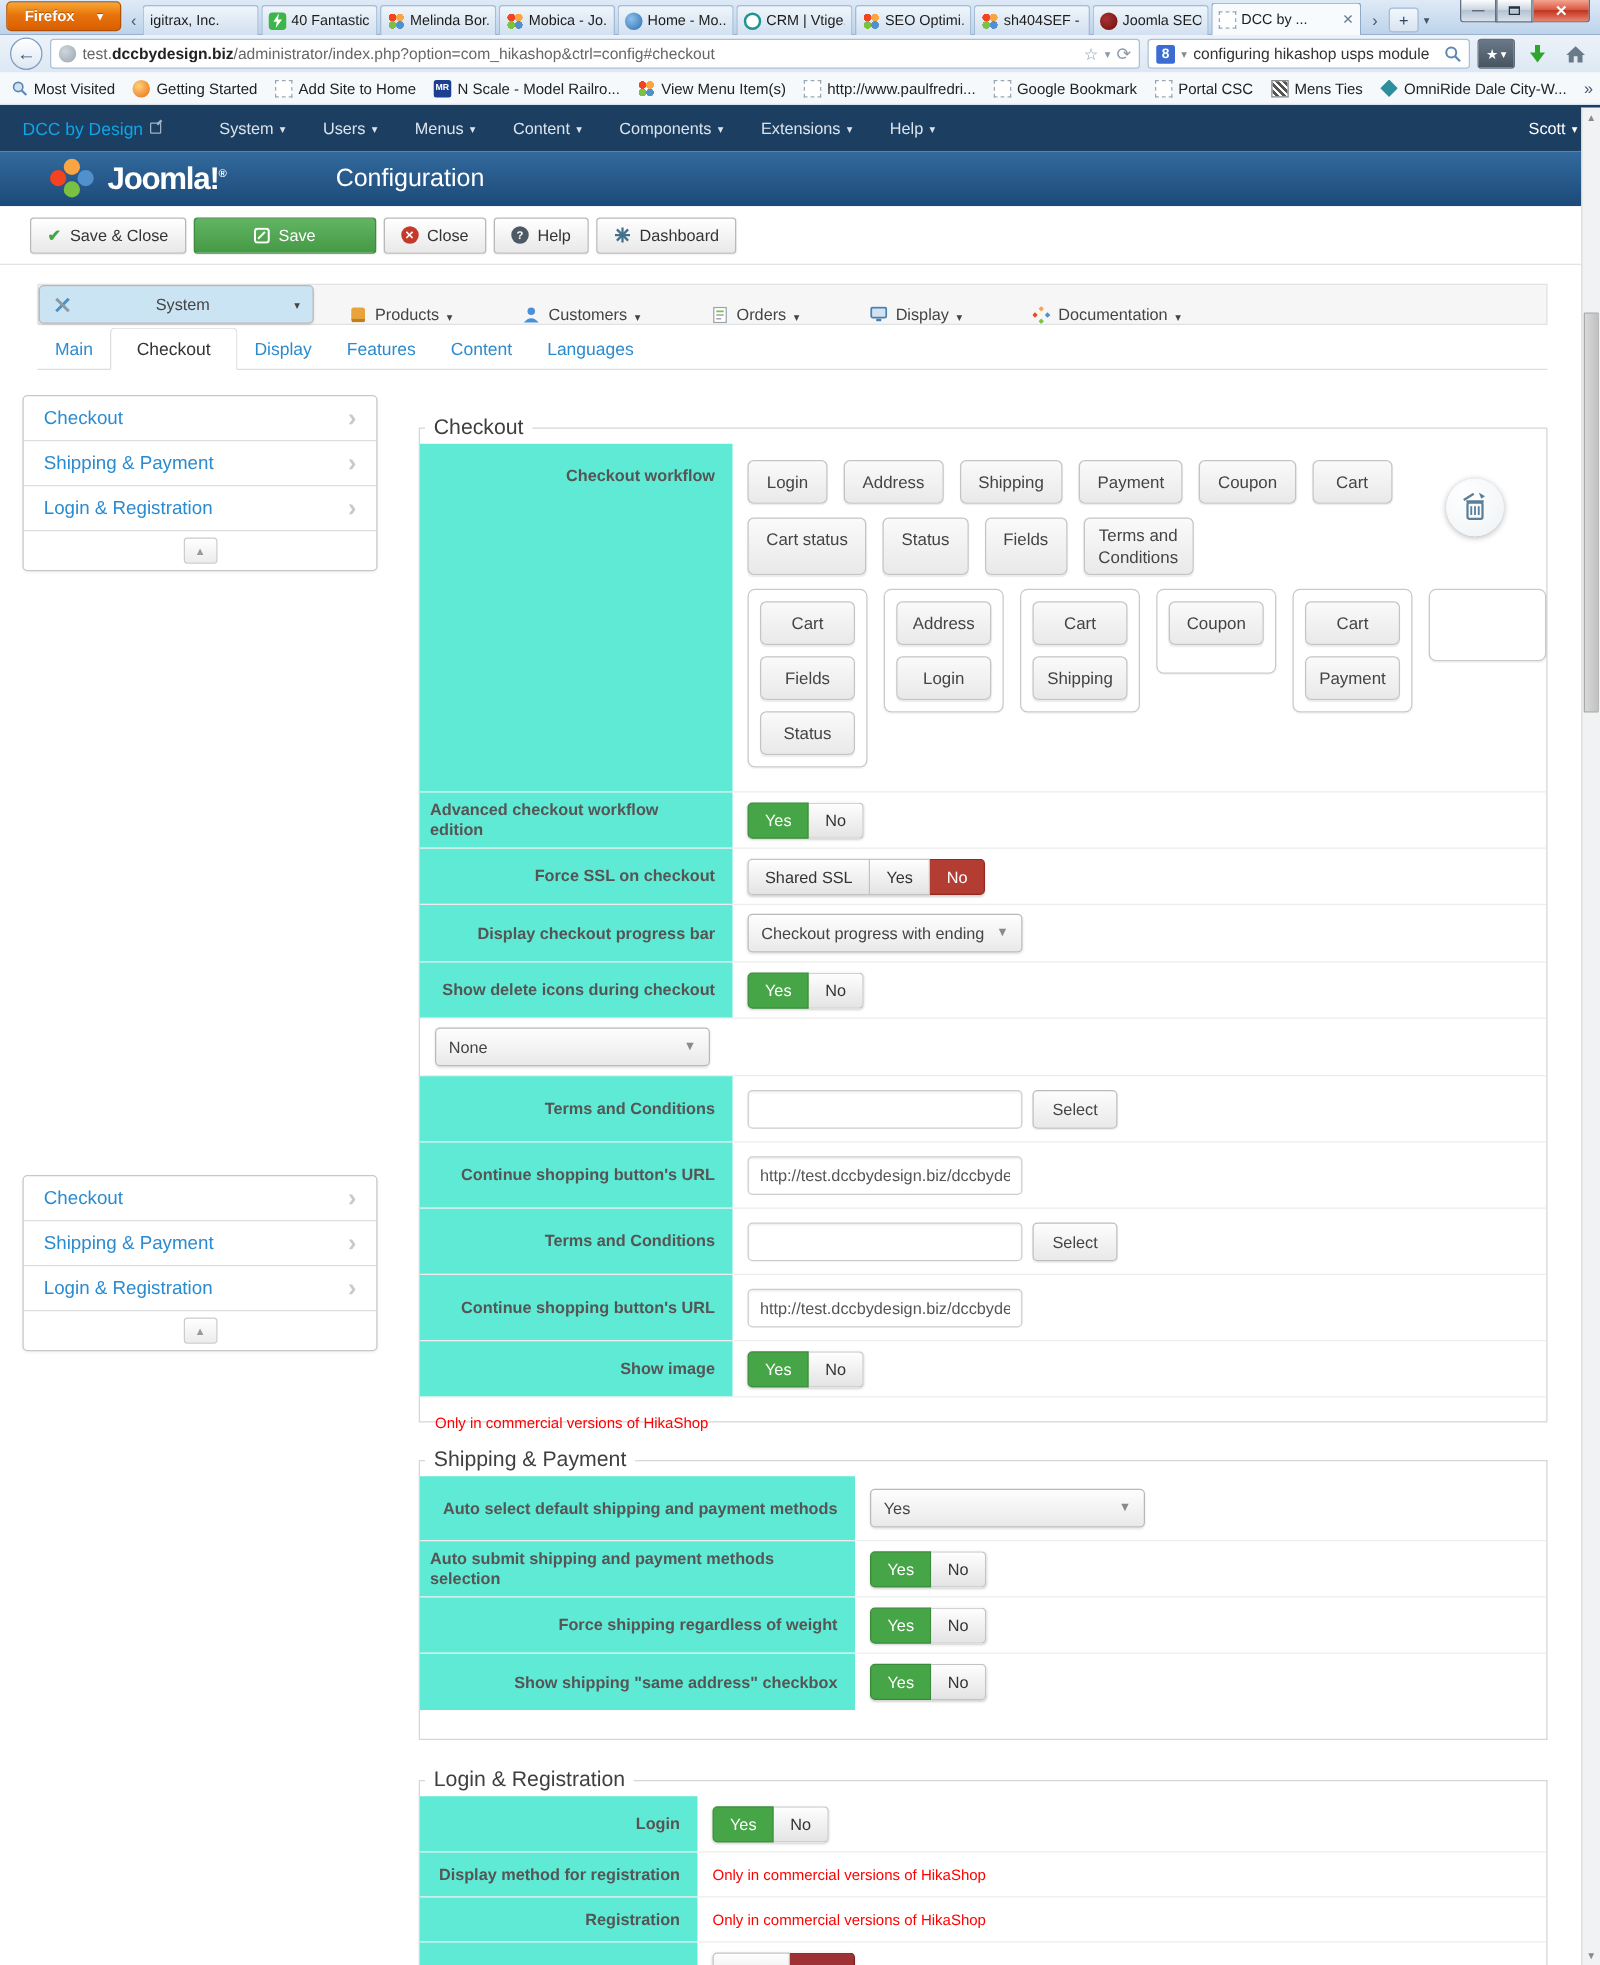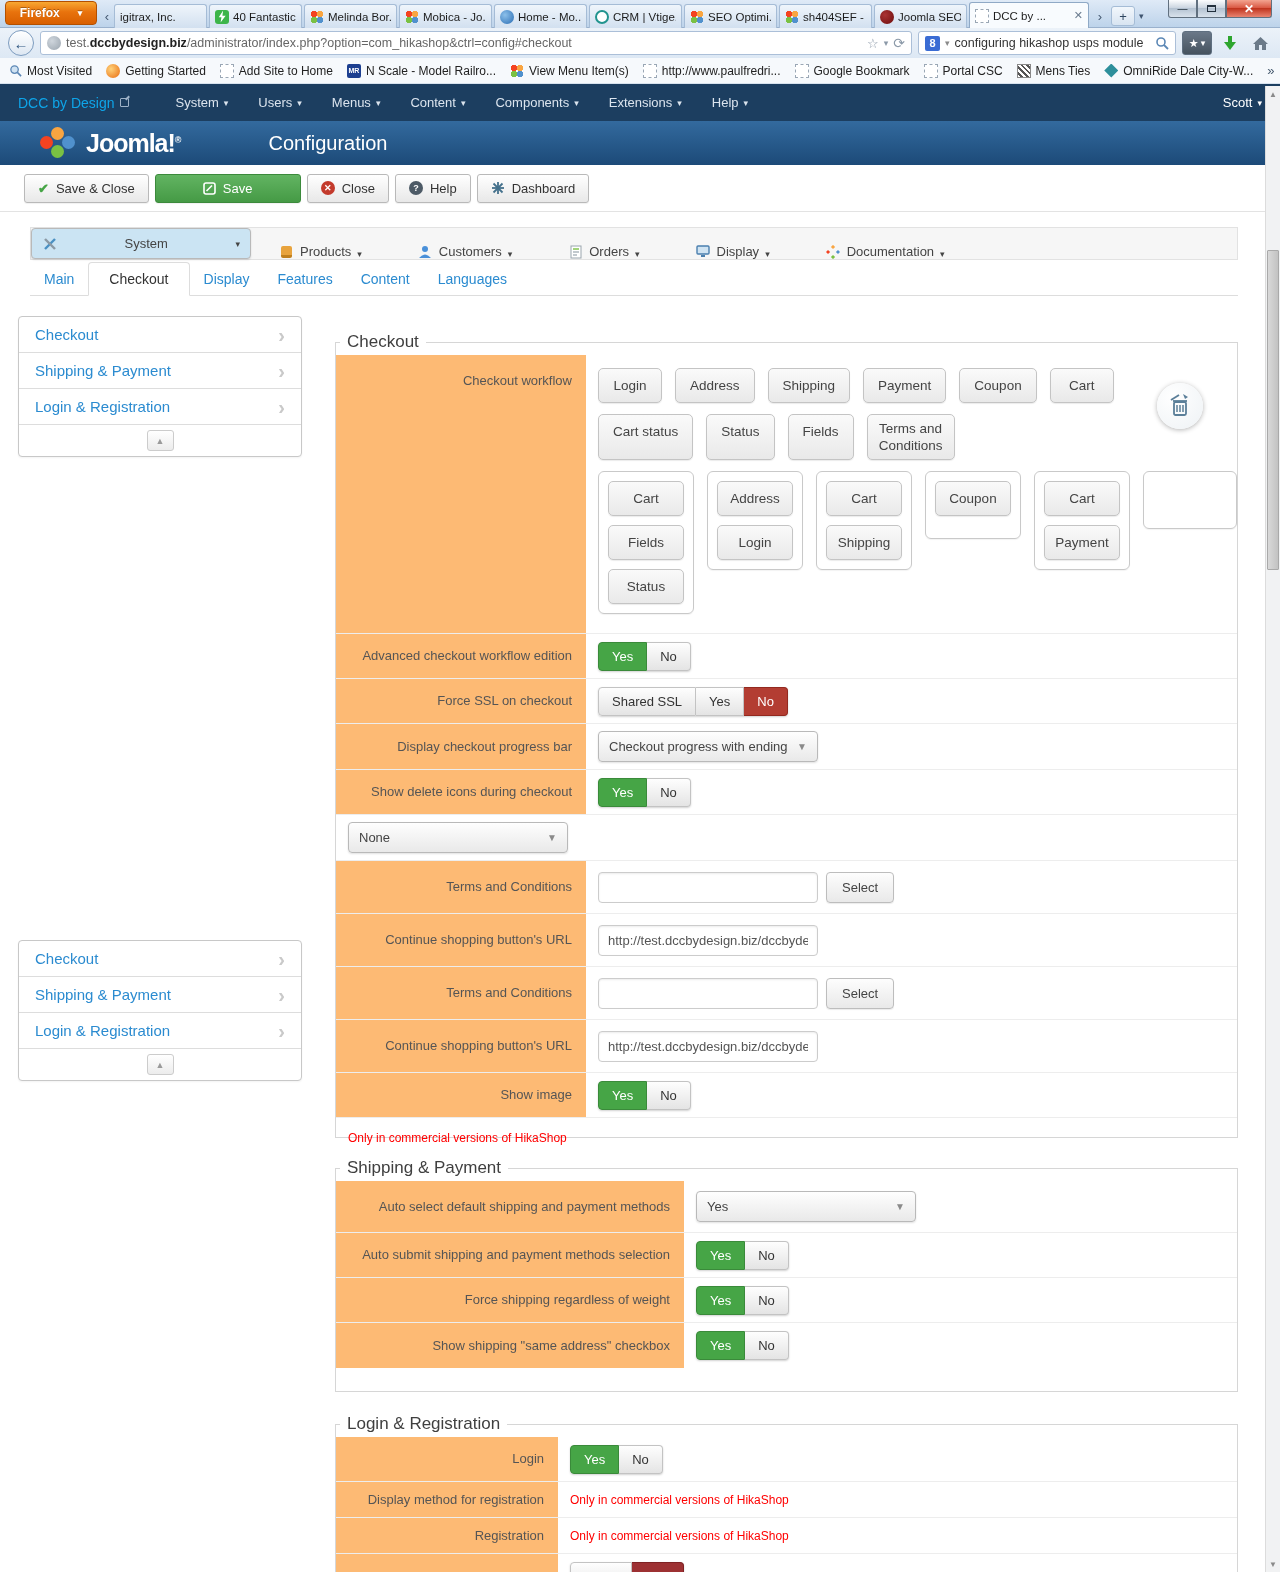--- a/index.html
+++ b/index.html
@@ -132,21 +132,21 @@
   .side-foot { height:31px; display:flex; align-items:center; justify-content:center; }
   .up-btn { width:27px; height:21px; border:1px solid #ccc; border-radius:3px; background:linear-gradient(#fff,#ececec);
     color:#9a9a9a; font-size:9px; display:flex; align-items:center; justify-content:center; }
 
   
   .fset { position:absolute; left:335px; width:903px; border:1px solid #d6d6d6; background:#fff; }
   .legend { position:absolute; top:-11px; left:4px; background:#fff; padding:0 7px; font-size:17px; color:#3f3f3f; }
   .fbody { padding:12px 0 14px 0; }
   .srow { display:flex; border-bottom:1px solid #ededed; min-height:45px; align-items:stretch; }
   .srow:last-child { border-bottom:none; }
-  .lbl { width:250px; flex:none; background:#fdba74; color:#555; font-size:13px; font-weight:normal;
+  .lbl { width:250px; flex:none; background:#5eead4; color:#555; font-size:13px; font-weight:bold;
     padding:0 14px 0 8px; display:flex; align-items:center; justify-content:flex-end; line-height:16px; }
   .ship .lbl { width:348px; }
   .login .lbl { width:222px; }
   .ctl { flex:1; display:flex; align-items:center; padding:7px 12px; gap:8px; }
   .lbl.top { align-items:flex-start; padding-top:18px; }
 
   .tg { display:inline-flex; border-radius:4px; box-shadow:0 1px 2px rgba(0,0,0,.18); font-size:13px; }
   .tg span { padding:6px 13px; border:1px solid #c3c3c3; background:linear-gradient(#fefefe,#e4e4e4); color:#333; }
   .tg span:first-child { border-radius:4px 0 0 4px; }
   .tg span:last-child { border-radius:0 4px 4px 0; border-left:none; }

